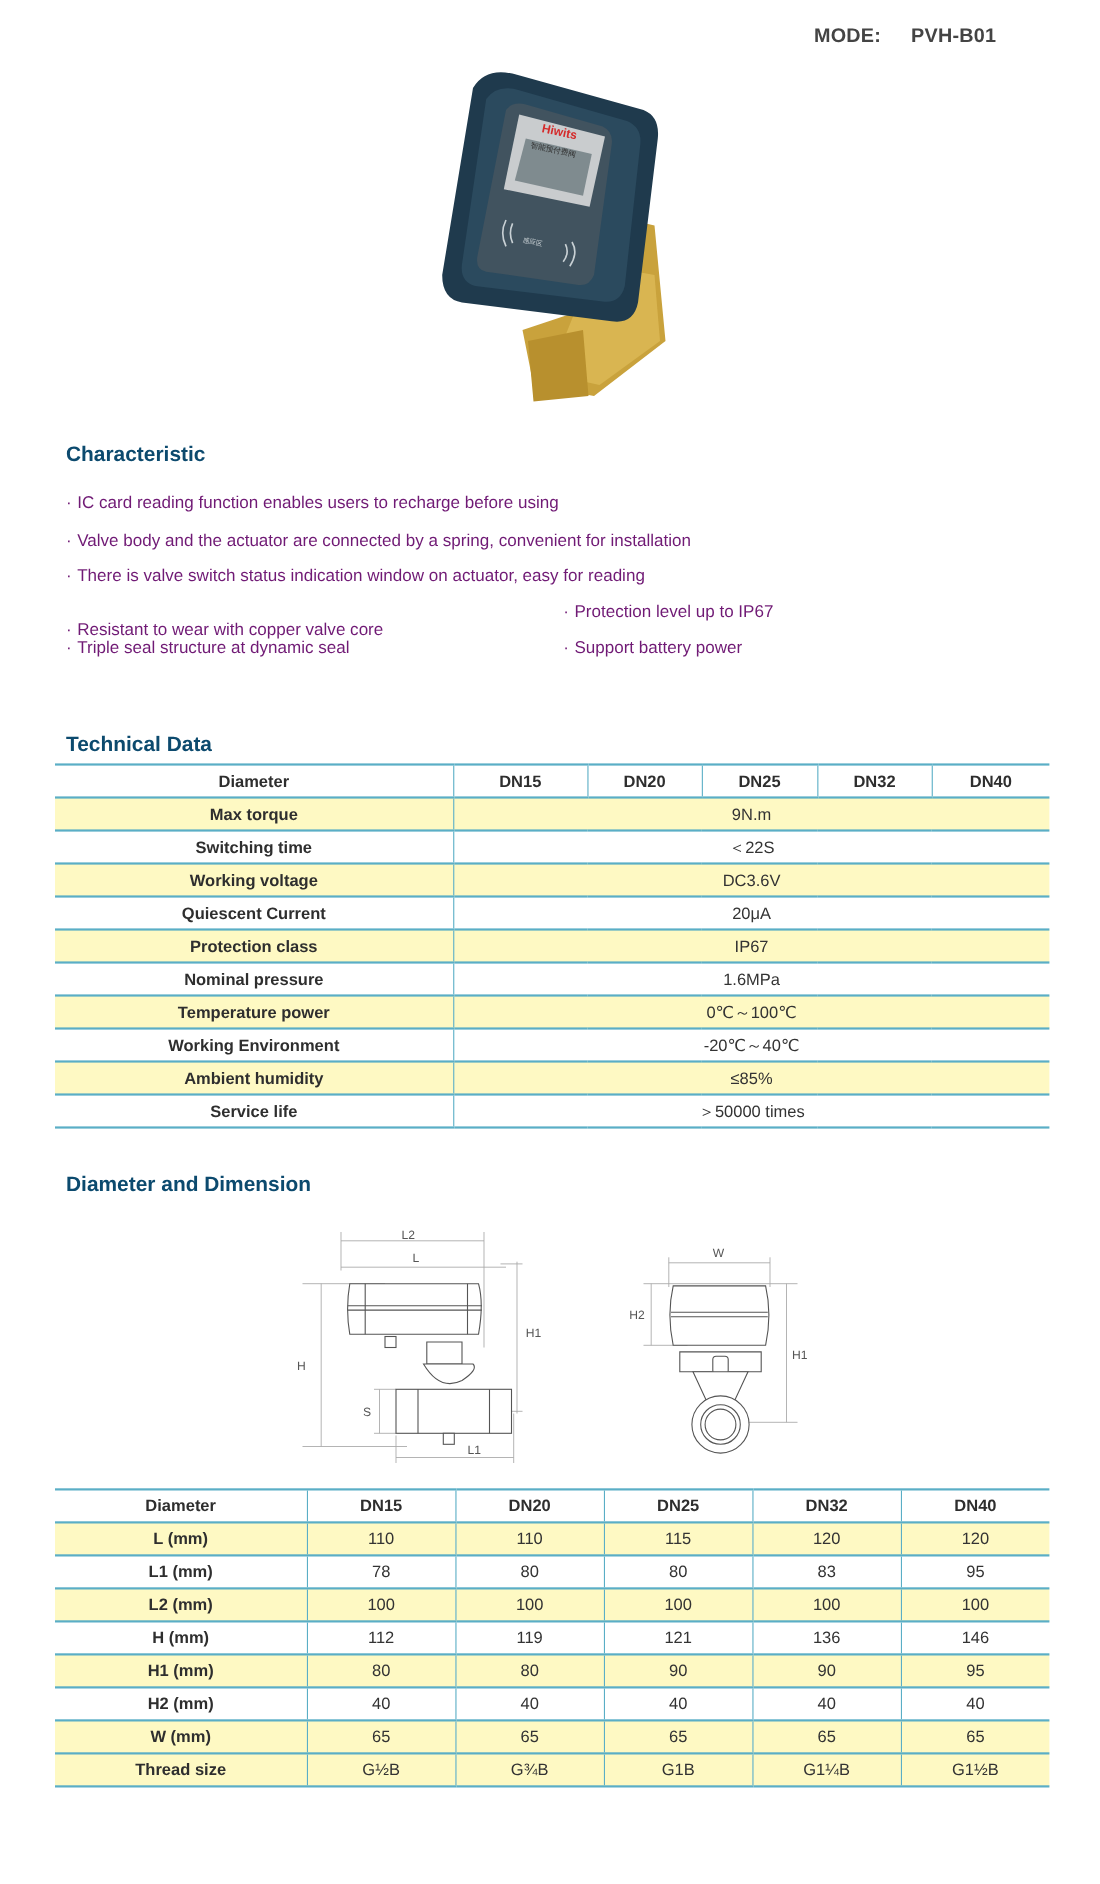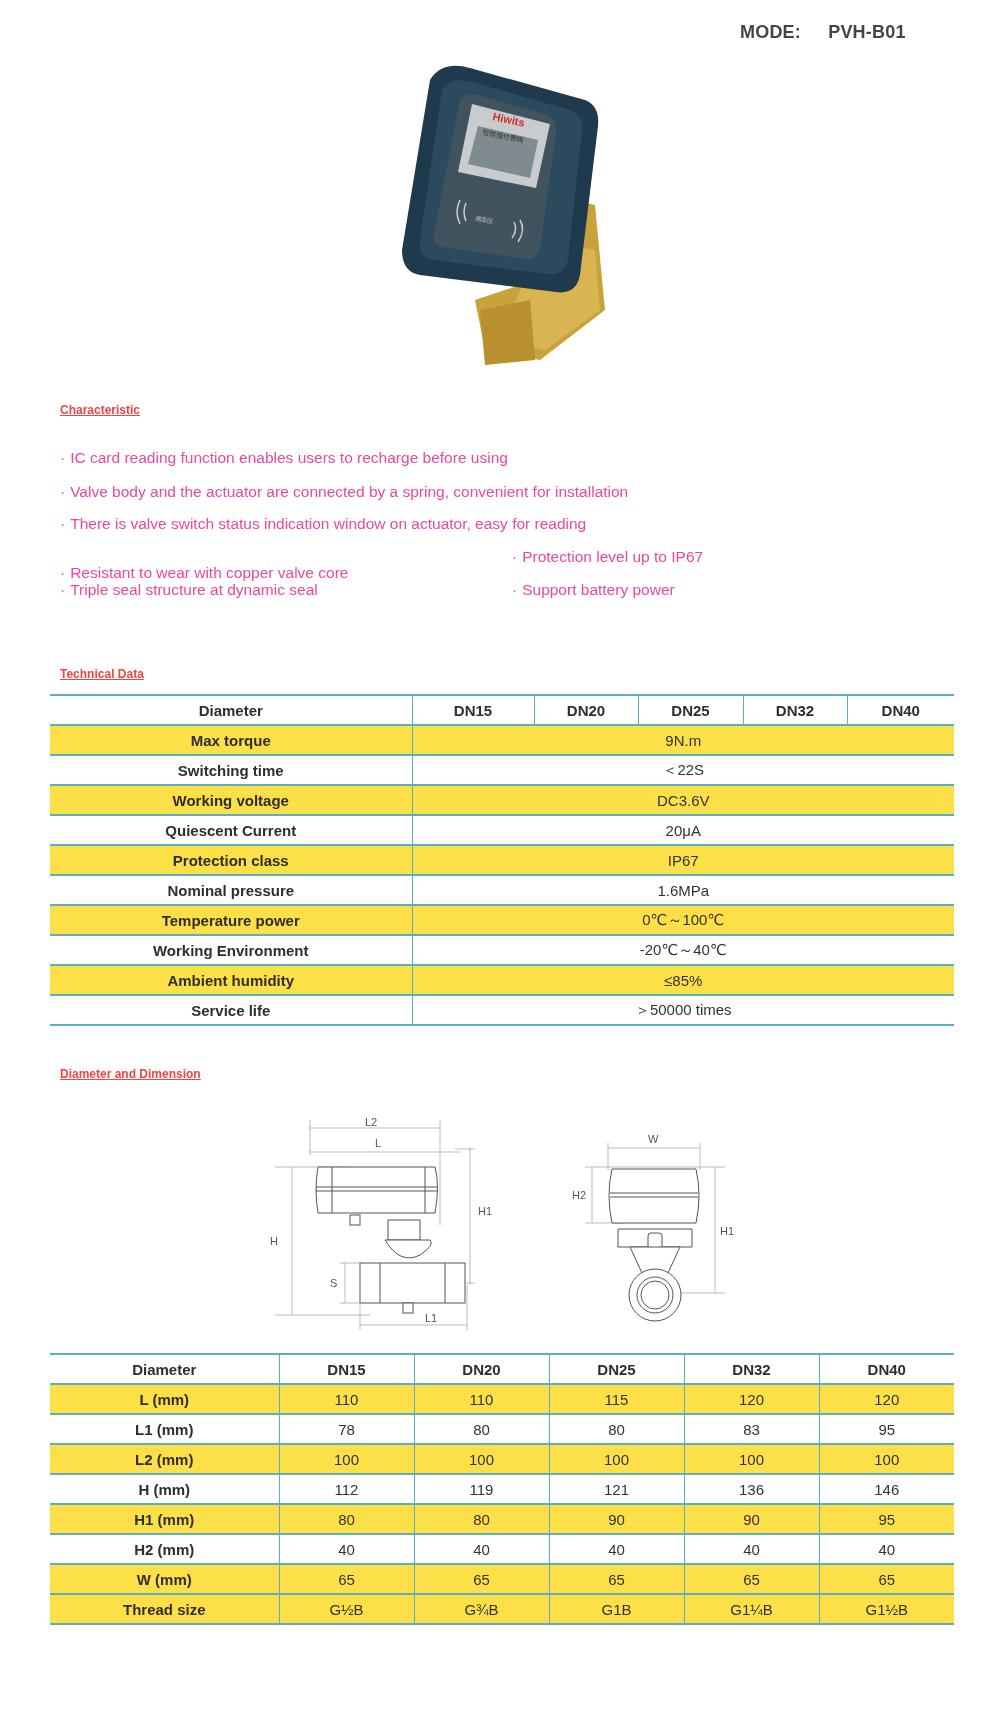--- a/index.html
+++ b/index.html
@@ -1,27 +1,27 @@
 <!DOCTYPE html>
 <html><head>
 <meta charset="utf-8">
 <style>
   html, body { margin:0; padding:0; background:#ffffff; }
   body { width:1000px; height:1713px; position:relative; overflow:hidden;
          font-family:"Liberation Sans", "DejaVu Sans", sans-serif; color:#333; }
   .mode { position:absolute; left:740px; top:22px; font-weight:bold; font-size:18px; color:#444; letter-spacing:0.2px; }
   .mode .lbl { margin-right:22px; }
   .product { position:absolute; left:380px; top:60px; width:260px; height:320px; }
-  .heading { position:absolute; left:60px; font-weight:bold; font-size:12px; color:#ef4444;text-decoration:underline; }
-  .bullet { position:absolute; font-size:15.5px; color:#ec4899; white-space:nowrap; }
+  .heading { position:absolute; left:60px; font-weight:bold; font-size:19px; color:#0c4a6e; }
+  .bullet { position:absolute; font-size:15.5px; color:#701a75; white-space:nowrap; }
   .bullet::before { content:"·"; margin-right:5px; }
   table.spec { position:absolute; left:50px; width:904px; border-collapse:collapse; font-size:15px; }
   table.spec td { text-align:center; height:28px; padding:0; border-top:2px solid #5aaec6; border-bottom:2px solid #5aaec6; color:#333; }
   table.spec td + td { border-left:1.5px solid #5aaec6; }
-  table.spec tr.alt td { background:#fde047; }
+  table.spec tr.alt td { background:#fef9c3; }
   table.spec td.rl { font-weight:bold; color:#2e2e2e; }
   table.spec tr.head td { font-weight:bold; color:#2e2e2e;margin-top:47px; }
   .drawing { position:absolute; }
   .dimtxt { font-family:"Liberation Sans", sans-serif; font-size:11px; fill:#555; }
 </style>
 </head>
 <body>
 
 <div class="mode">
   <span class="lbl">MODE:</span>

